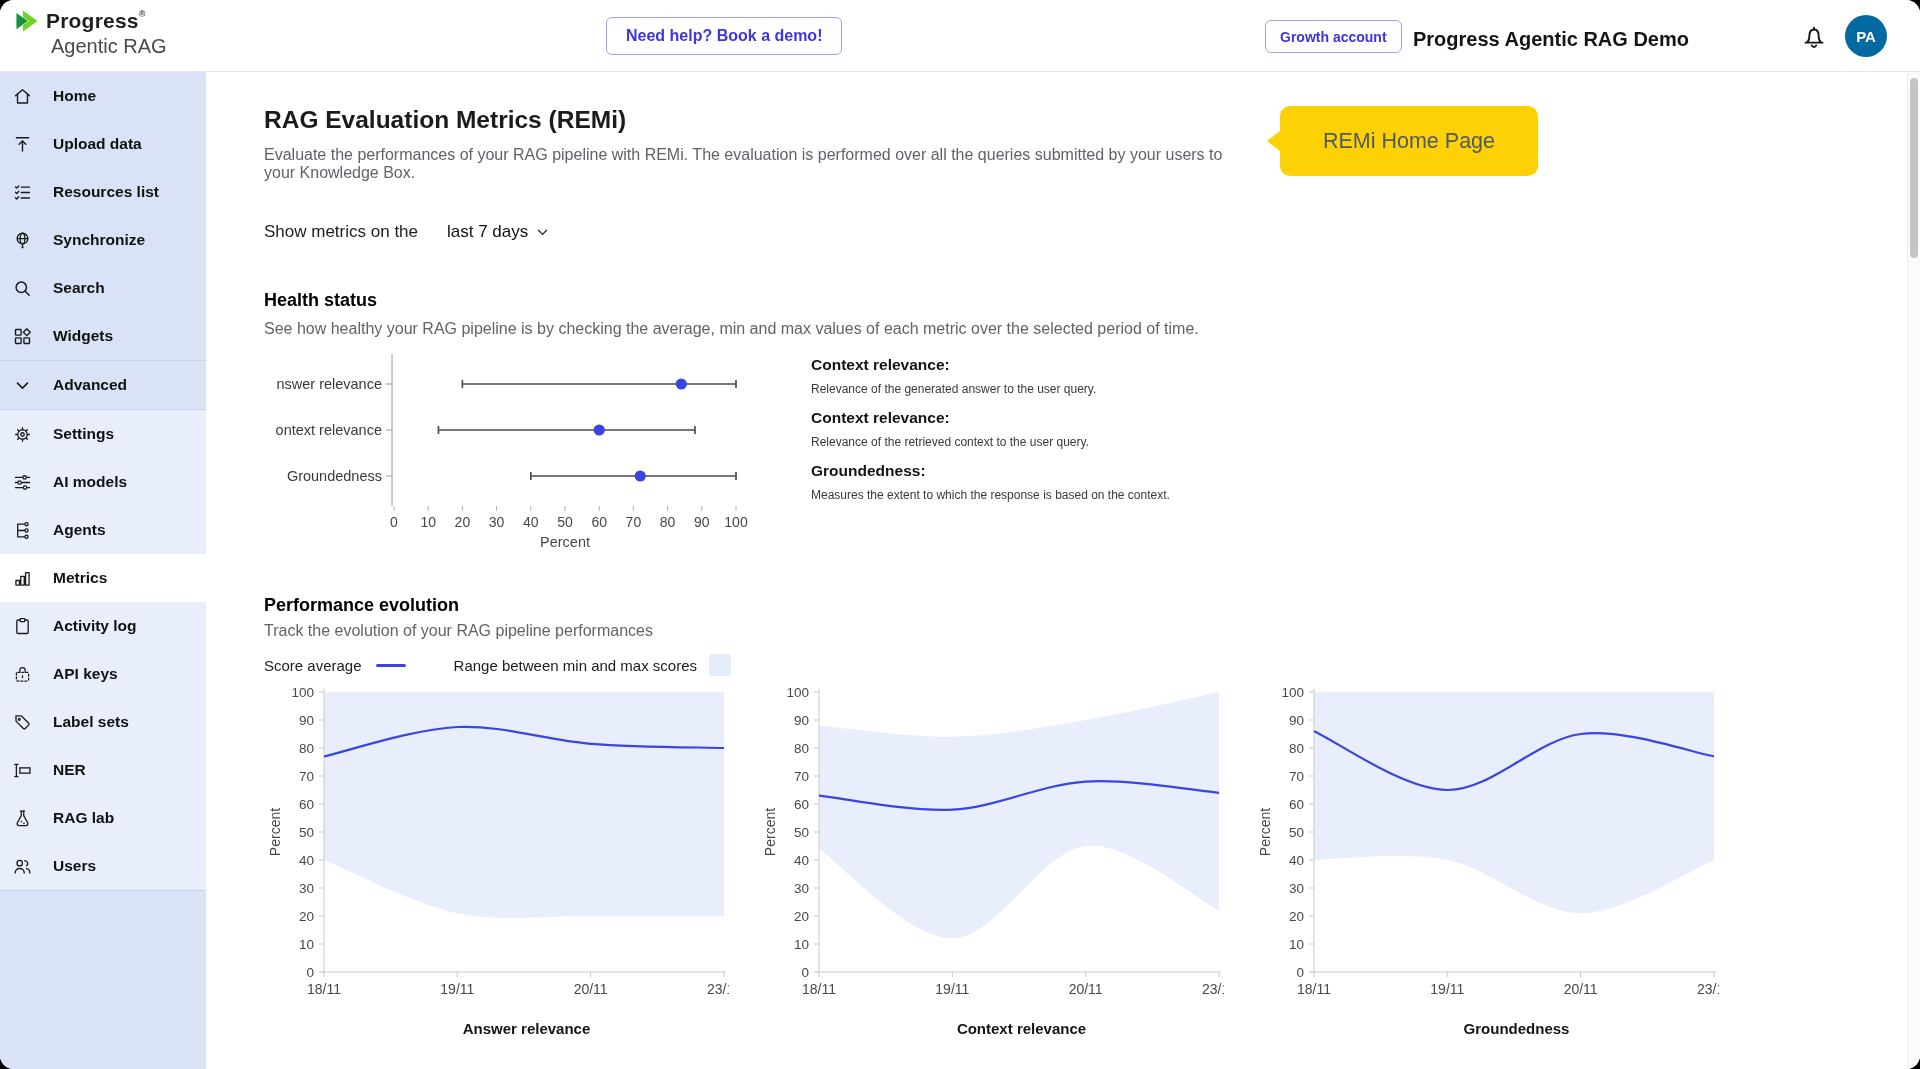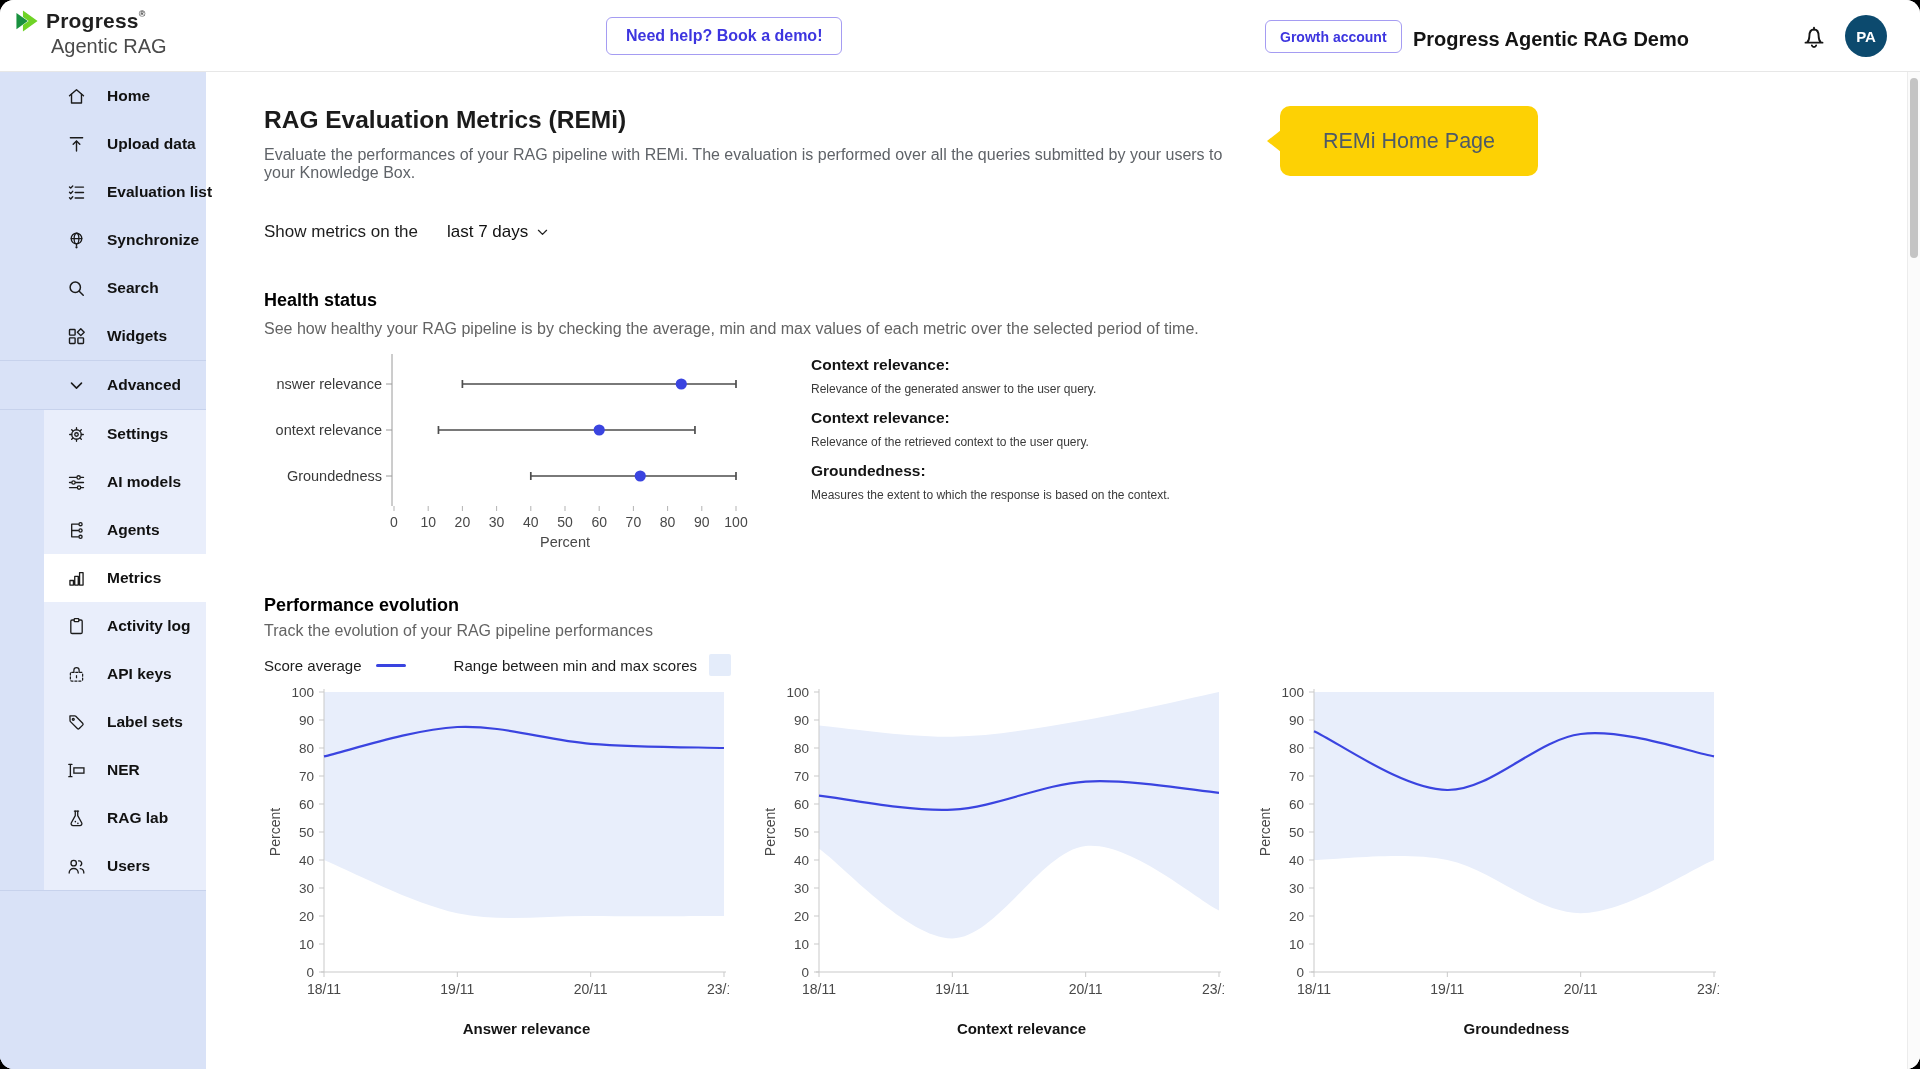--- a/index.html
+++ b/index.html
@@ -12,25 +12,25 @@
   .logo { position:absolute; left:14px; top:8px; }
   .logo-row { display:flex; align-items:center; gap:6px; }
   .logo-title { font-size:21px; font-weight:700; color:#1f1f1f; letter-spacing:.2px; }
   .logo-reg { font-size:9px; color:#444; vertical-align:top; }
   .logo-sub { font-size:20px; color:#4a4a4a; margin-left:37px; margin-top:1px; }
   .btn-outline { display:flex; align-items:center; justify-content:center; border:1px solid #a59cf2; border-radius:6px; background:#fff; color:#3d35df; font-weight:700; cursor:pointer; }
   .help-btn { position:absolute; left:606px; top:17px; height:38px; padding:0 19px; font-size:16px; }
   .account-btn { position:absolute; left:1265px; top:20px; height:33px; padding:0 14px; font-size:14px; }
   .account-name { position:absolute; left:1413px; top:28px; font-size:20px; font-weight:700; color:#141414; }
   .bell { position:absolute; left:1799px; top:21px; width:30px; height:30px; cursor:pointer; }
-  .avatar { position:absolute; left:1845px; top:15px; width:42px; height:42px; border-radius:50%; background:#0c4a6e; color:#fff; font-size:15px; font-weight:700; display:flex; align-items:center; justify-content:center; cursor:pointer; }
+  .avatar { position:absolute; left:1845px; top:15px; width:42px; height:42px; border-radius:50%; background:#0369a1; color:#fff; font-size:15px; font-weight:700; display:flex; align-items:center; justify-content:center; cursor:pointer; }
 
   
   .sidebar { position:absolute; top:72px; left:0; bottom:0; width:206px; background:#d9e2f7; z-index:4; display:flex; flex-direction:column; }
-  .nav-item { height:48px; display:flex; align-items:center; padding-left:22px; gap:20px; cursor:pointer; background:#d9e2f7; flex:0 0 48px;margin-left:44px; }
+  .nav-item { height:48px; display:flex; align-items:center; padding-left:12px; gap:20px; cursor:pointer; background:#d9e2f7; flex:0 0 48px; }
   .nav-item .ic { width:21px; height:21px; color:#1b1b1b; flex:0 0 21px; }
   .nav-item .lbl { font-size:15.5px; font-weight:700; color:#111; white-space:nowrap; }
   .nav-item.sub { background:#e9eefb; }
   .nav-item.active { background:#ffffff; }
   .nav-sep { height:0; border-top:1px solid #c7d2ec; flex:0 0 1px; }
   .nav-fill { flex:1 1 auto; background:#d9e2f7; border-top:1px solid #c7d2ec; }
   .ic svg { width:100%; height:100%; display:block; }
 
   
   .main { position:absolute; left:206px; top:72px; right:0; bottom:0; overflow:hidden; padding-left:58px; background:#fff; }
@@ -122,21 +122,21 @@
         </span>
       <span class="lbl">Upload data</span>
     </div>
     <div class="nav-item">
       <span class="ic">
           <svg viewBox="0 0 24 24" fill="none" stroke="currentColor" stroke-width="1.6" stroke-linecap="round" stroke-linejoin="round">
             <path d="M10.5 5.8h9.5M10.5 12h9.5M10.5 18.2h9.5"></path>
             <path d="m4 5.6 1.4 1.4 2.3-2.5M4 11.8l1.4 1.4 2.3-2.5M4 18l1.4 1.4 2.3-2.5"></path>
           </svg>
         </span>
-      <span class="lbl">Evaluation list</span>
+      <span class="lbl">Resources list</span>
     </div>
     <div class="nav-item">
       <span class="ic">
           <svg viewBox="0 0 24 24" fill="none" stroke="currentColor" stroke-width="1.5" stroke-linecap="round">
             <circle cx="12" cy="9.8" r="6.1"></circle>
             <ellipse cx="12" cy="9.8" rx="2.7" ry="6.1"></ellipse>
             <path d="M6 9.8h12"></path>
             <path d="M12 15.9v2.4"></path>
             <circle cx="12" cy="19.8" r="1.3" fill="currentColor" stroke="none"></circle>
           </svg>

